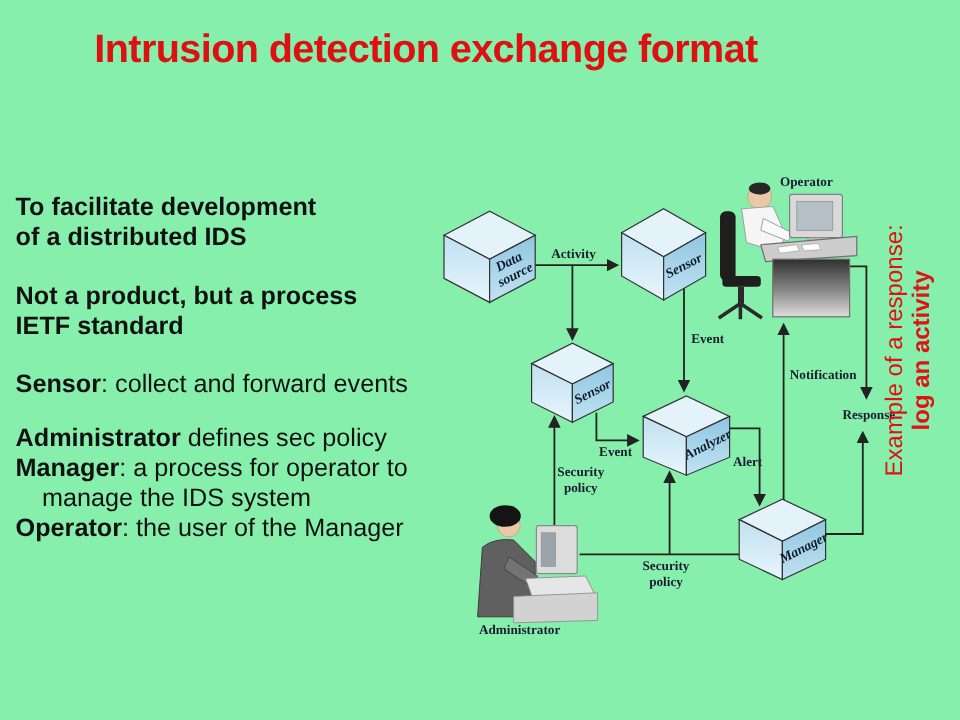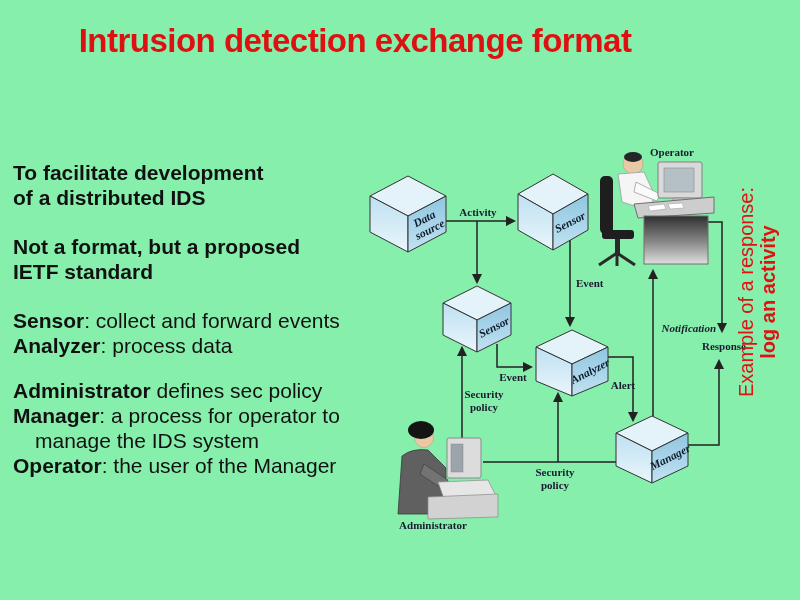--- a/index.html
+++ b/index.html
@@ -36,26 +36,25 @@
 <div class="slide">
 
   <div class="title">Intrusion detection exchange format</div>
 
   <div class="textcol">
     <div class="para">
       <div class="bold">To facilitate development</div>
       <div class="bold">of a distributed IDS</div>
     </div>
     <div class="para">
-      <div class="bold">Not a format, but a proposed</div>
+      <div class="bold">Not a product, but a process</div>
       <div class="bold">IETF standard</div>
     </div>
     <div class="para tight">
       <div><span class="bold">Sensor</span><span>: collect and forward events</span></div>
-      <div><span class="bold">Analyzer</span><span>: process data</span></div>
     </div>
     <div class="gap"></div>
     <div class="para tight">
       <div><span class="bold">Administrator</span><span> defines sec policy</span></div>
       <div><span class="bold">Manager</span><span>: a process for operator to</span></div>
       <div class="indent">manage the IDS system</div>
       <div><span class="bold">Operator</span><span>: the user of the Manager</span></div>
     </div>
   </div>
 
@@ -146,21 +145,21 @@
       <rect x="451" y="444" width="12" height="28" fill="#9aa4aa" stroke="#8a8a8a" stroke-width="0.5"></rect>
       <polygon points="438,482 488,480 496,496 444,499" fill="#e6e6e6" stroke="#8a8a8a" stroke-width="0.7"></polygon>
       <polygon points="428,497 498,494 498,517 428,519" fill="#d2d2d2" stroke="#8a8a8a" stroke-width="0.7"></polygon>
     </g>
   </svg>
 
   <div class="dlabel" style="left:454px;top:206px;width:48px;">Activity</div>
   <div class="dlabel" style="left:576px;top:277px;width:34px;text-align:left;">Event</div>
   <div class="dlabel" style="left:498px;top:371px;width:30px;">Event</div>
   <div class="dlabel" style="left:609px;top:343px;width:28px;margin-top:36px;">Alert</div>
-  <div class="dlabel" style="left:656px;top:322px;width:60px;text-align:right;font-style:italic;">Notification</div>
+  <div class="dlabel" style="left:656px;top:307px;width:60px;text-align:center;">Notification</div>
   <div class="dlabel" style="left:700px;top:340px;width:48px;">Response</div>
   <div class="dlabel" style="left:464px;top:388px;width:40px;">
     <div>Security</div>
     <div>policy</div>
   </div>
   <div class="dlabel" style="left:533px;top:466px;width:44px;">
     <div>Security</div>
     <div>policy</div>
   </div>
   <div class="dlabel" style="left:640px;top:146px;width:64px;">Operator</div>

